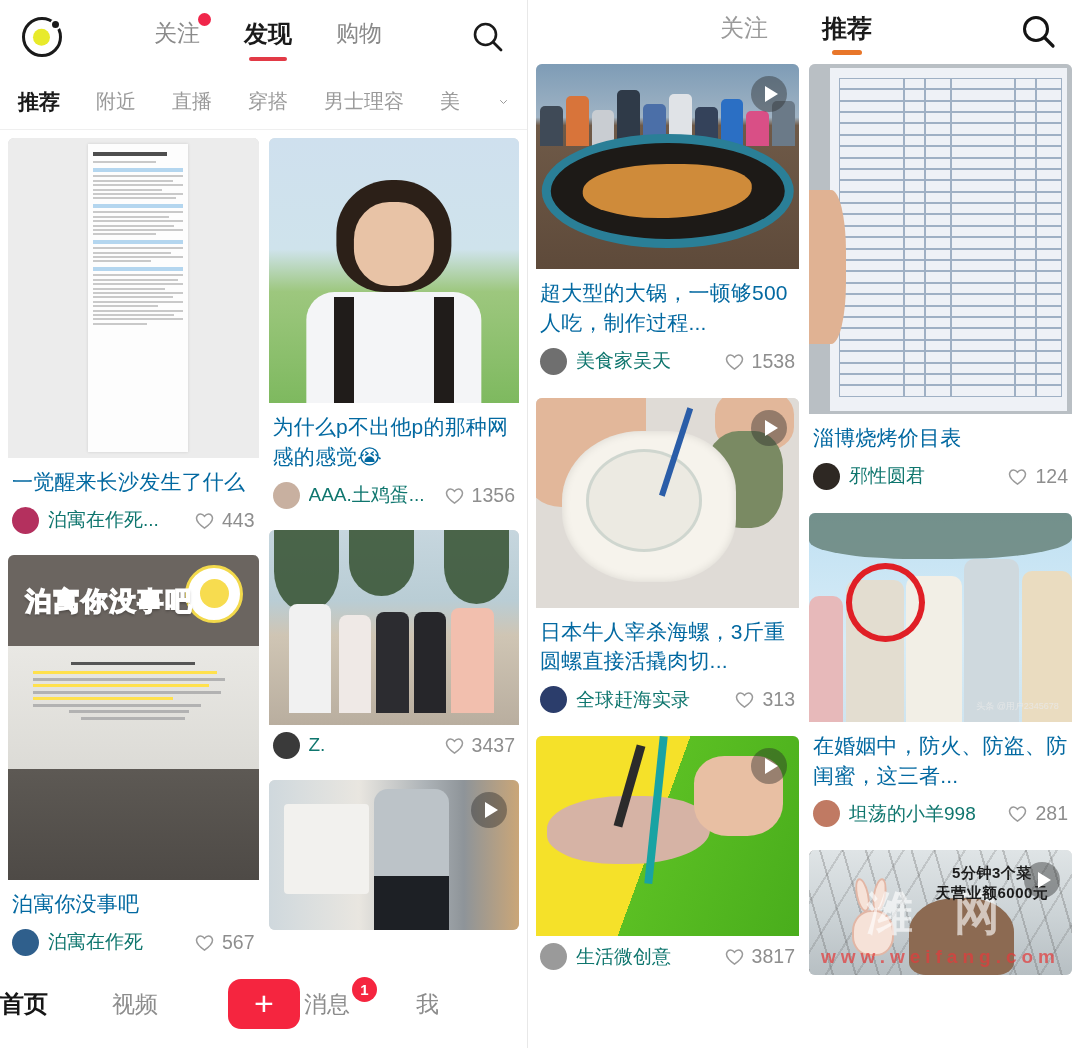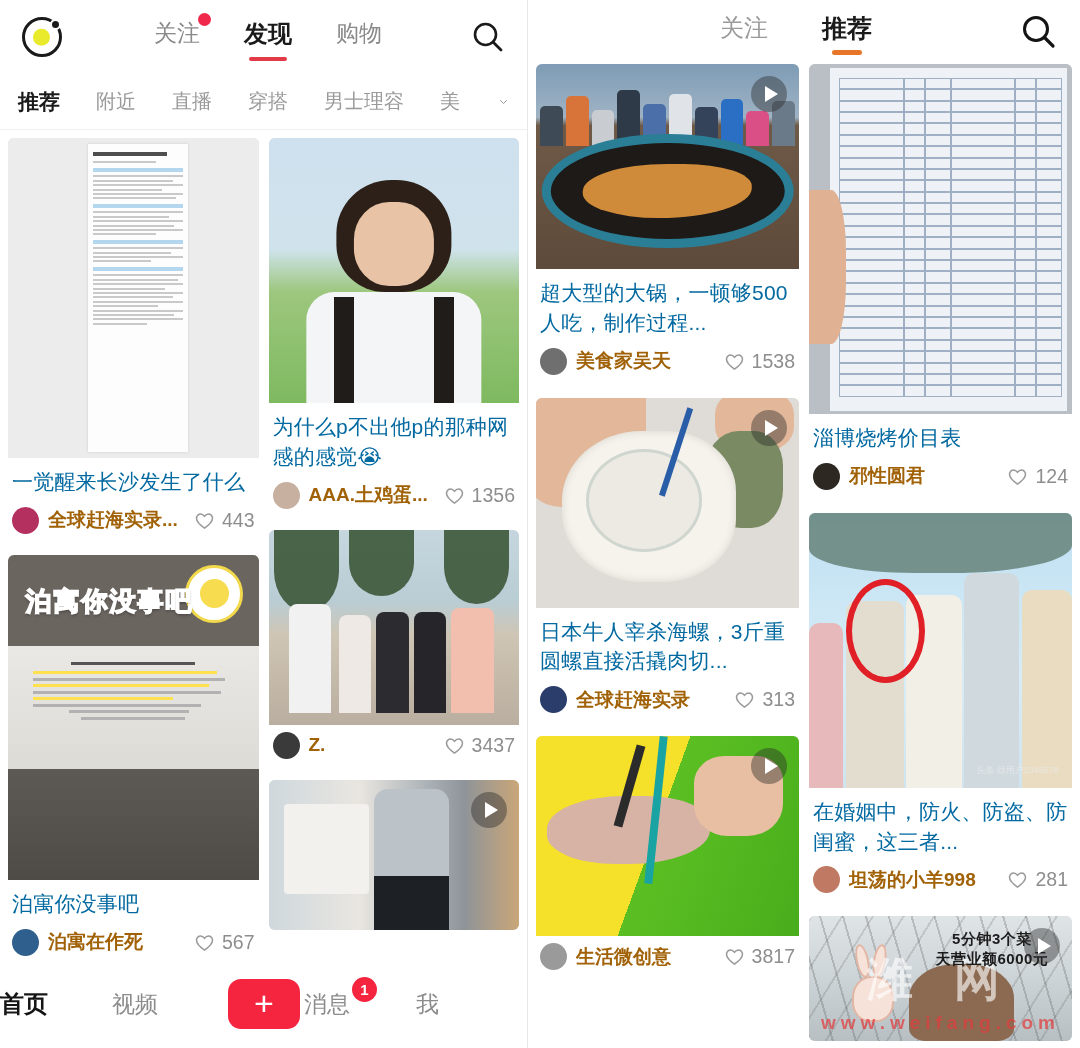--- a/index.html
+++ b/index.html
@@ -72,22 +72,22 @@
     letter-spacing: .2px;
   }
   .card-meta {
     display: flex; align-items: center; padding: 7px 4px 9px 4px; gap: 9px;
   }
   .avatar {
     width: 27px; height: 27px; border-radius: 50%; flex: 0 0 27px; overflow: hidden;
     background: #b9b9b9; position: relative;
   }
   .author {
-    font-size: 19px; color: #a16207; white-space: nowrap; overflow: hidden;
-    text-overflow: ellipsis; max-width: 135px; font-weight: bold;
+    font-size: 19px; color: #0f766e; white-space: nowrap; overflow: hidden;
+    text-overflow: ellipsis; max-width: 135px;
   }
   .likes { margin-left: auto; display: flex; align-items: center; gap: 7px; }
   .heart { width: 21px; height: 19px; flex: 0 0 21px; }
   .like-count { font-size: 19.5px; color: #8e8e8e; }
 
   .play-btn {
     position: absolute; right: 12px; top: 12px; width: 36px; height: 36px;
     border-radius: 50%; background: rgba(40,40,40,.42); display: flex;
     align-items: center; justify-content: center;
   }
@@ -345,21 +345,21 @@
                 <div class="doc-line"></div>
                   <div class="doc-line" style="width:90%"></div>
                 <div class="doc-line"></div>
                   <div class="doc-line" style="width:60%"></div>
               </div>
             </div>
           </div>
           <div class="card-title">一觉醒来长沙发生了什么</div>
           <div class="card-meta">
             <div class="avatar" style="background:#b4305e"></div>
-            <div class="author">全球赶海实录...</div>
+            <div class="author">泊寓在作死...</div>
             <div class="likes">
               <svg class="heart" viewBox="0 0 22 20">
                 <path d="M11 18 C3 12.5 1.5 8.5 3.2 5.3 C4.8 2.4 8.6 2.4 11 5.6 C13.4 2.4 17.2 2.4 18.8 5.3 C20.5 8.5 19 12.5 11 18 Z" fill="none" stroke="#9a9a9a" stroke-width="1.6"></path>
               </svg>
               <span class="like-count">443</span>
             </div>
           </div>
         </div>
 
         <div class="card">
@@ -767,21 +767,21 @@
             <div class="likes">
               <svg class="heart" viewBox="0 0 22 20">
                 <path d="M11 18 C3 12.5 1.5 8.5 3.2 5.3 C4.8 2.4 8.6 2.4 11 5.6 C13.4 2.4 17.2 2.4 18.8 5.3 C20.5 8.5 19 12.5 11 18 Z" fill="none" stroke="#9a9a9a" stroke-width="1.6"></path>
               </svg>
               <span class="like-count">124</span>
             </div>
           </div>
         </div>
 
         <div class="card">
-          <div class="card-media" style="height:275px">
+          <div class="card-media" style="height:209px">
             <div class="thumb wed-bg">
               <div class="wed-tree"></div>
               <div class="wed-p" style="left:0%;width:13%;height:60%;background:#e7b9ba"></div>
               <div class="wed-p" style="left:14%;width:22%;height:68%;background:#e3ddd0"></div>
               <div class="wed-p" style="left:37%;width:21%;height:70%;background:#f2efe6"></div>
               <div class="wed-p" style="left:59%;width:21%;height:78%;background:#cfd9de"></div>
               <div class="wed-p" style="left:81%;width:19%;height:72%;background:#eadcc0"></div>
               <div class="wed-circle"></div>
               <div class="wed-wm">头条 @用户2345678</div>
             </div>

